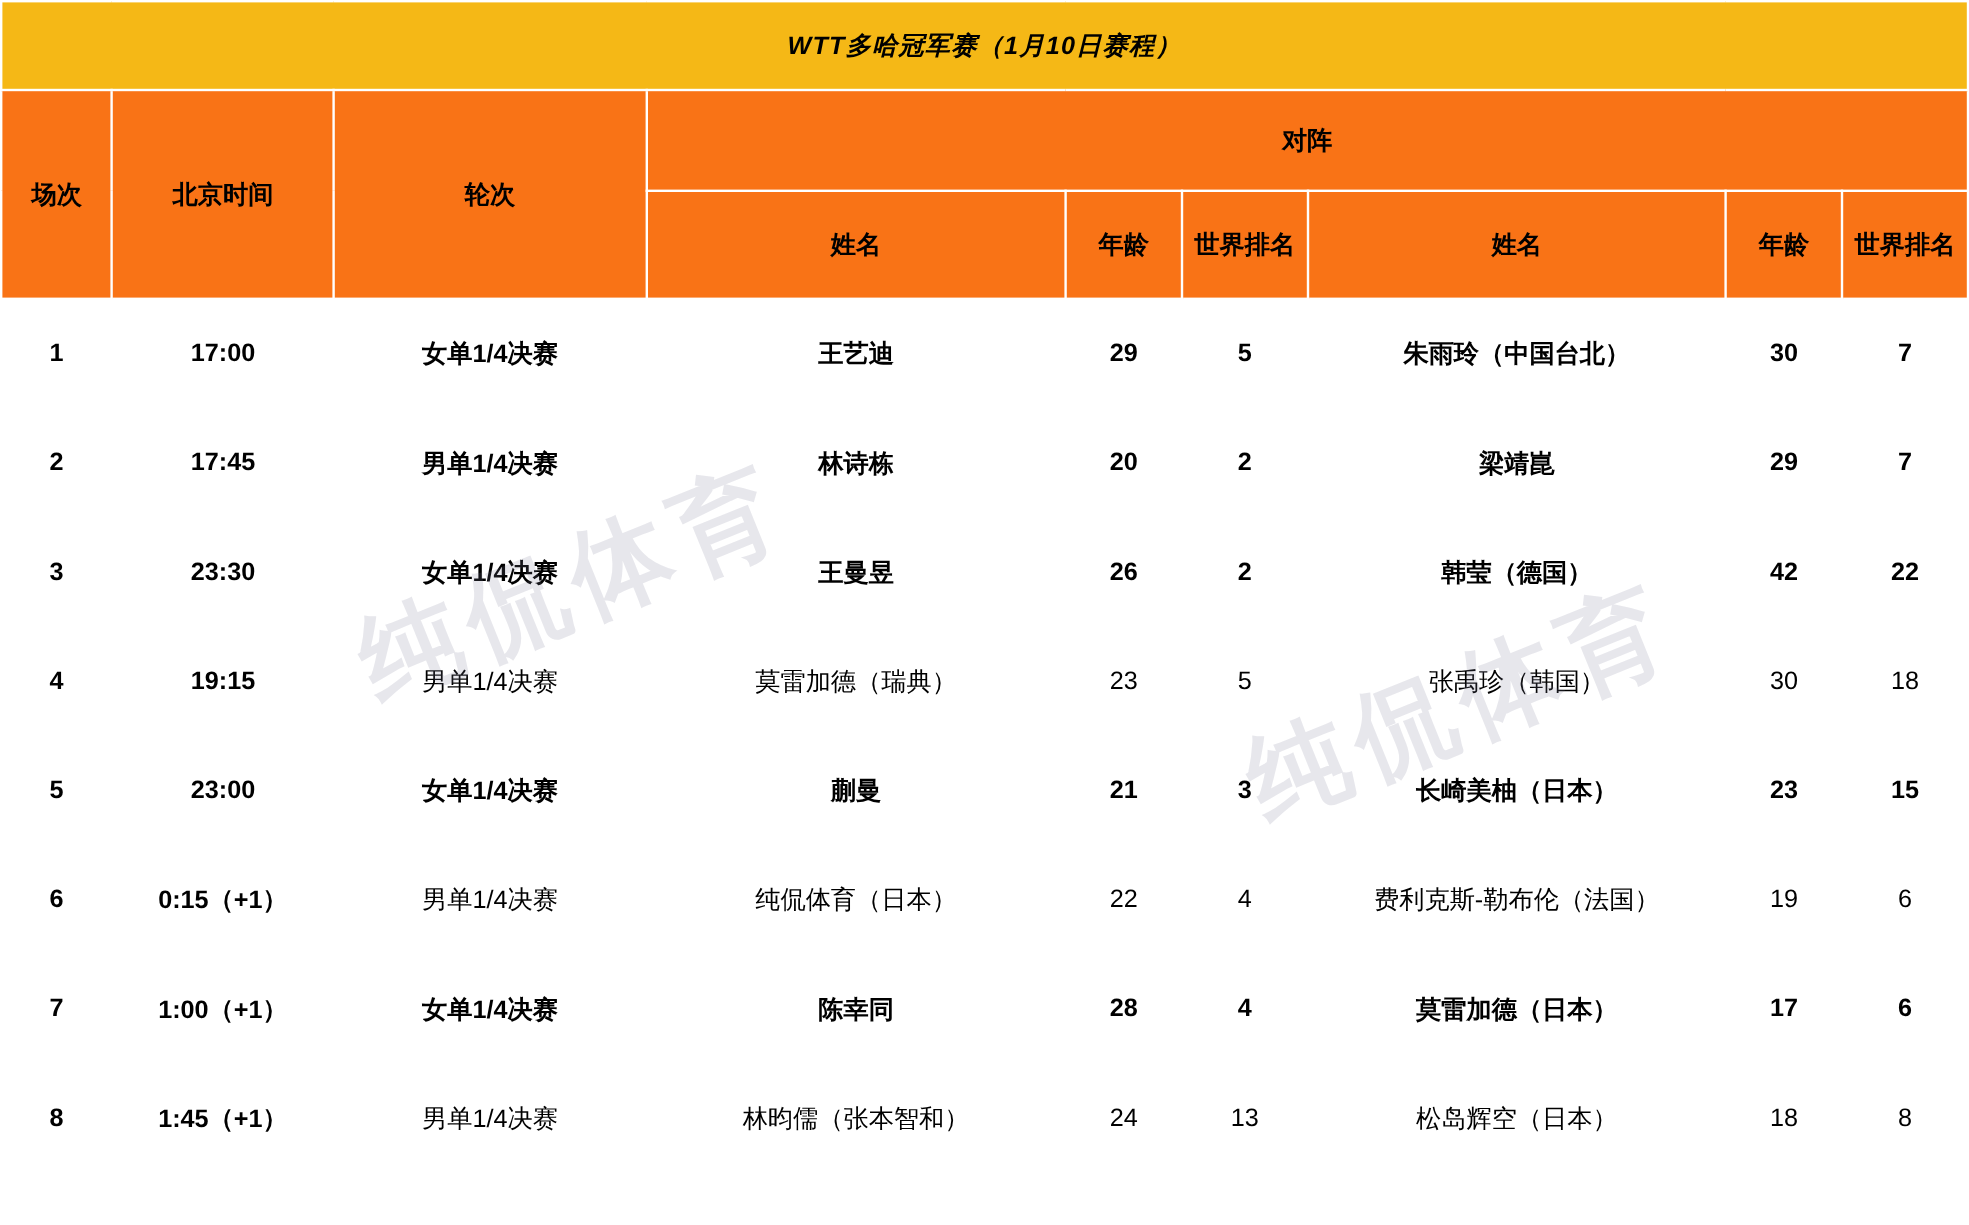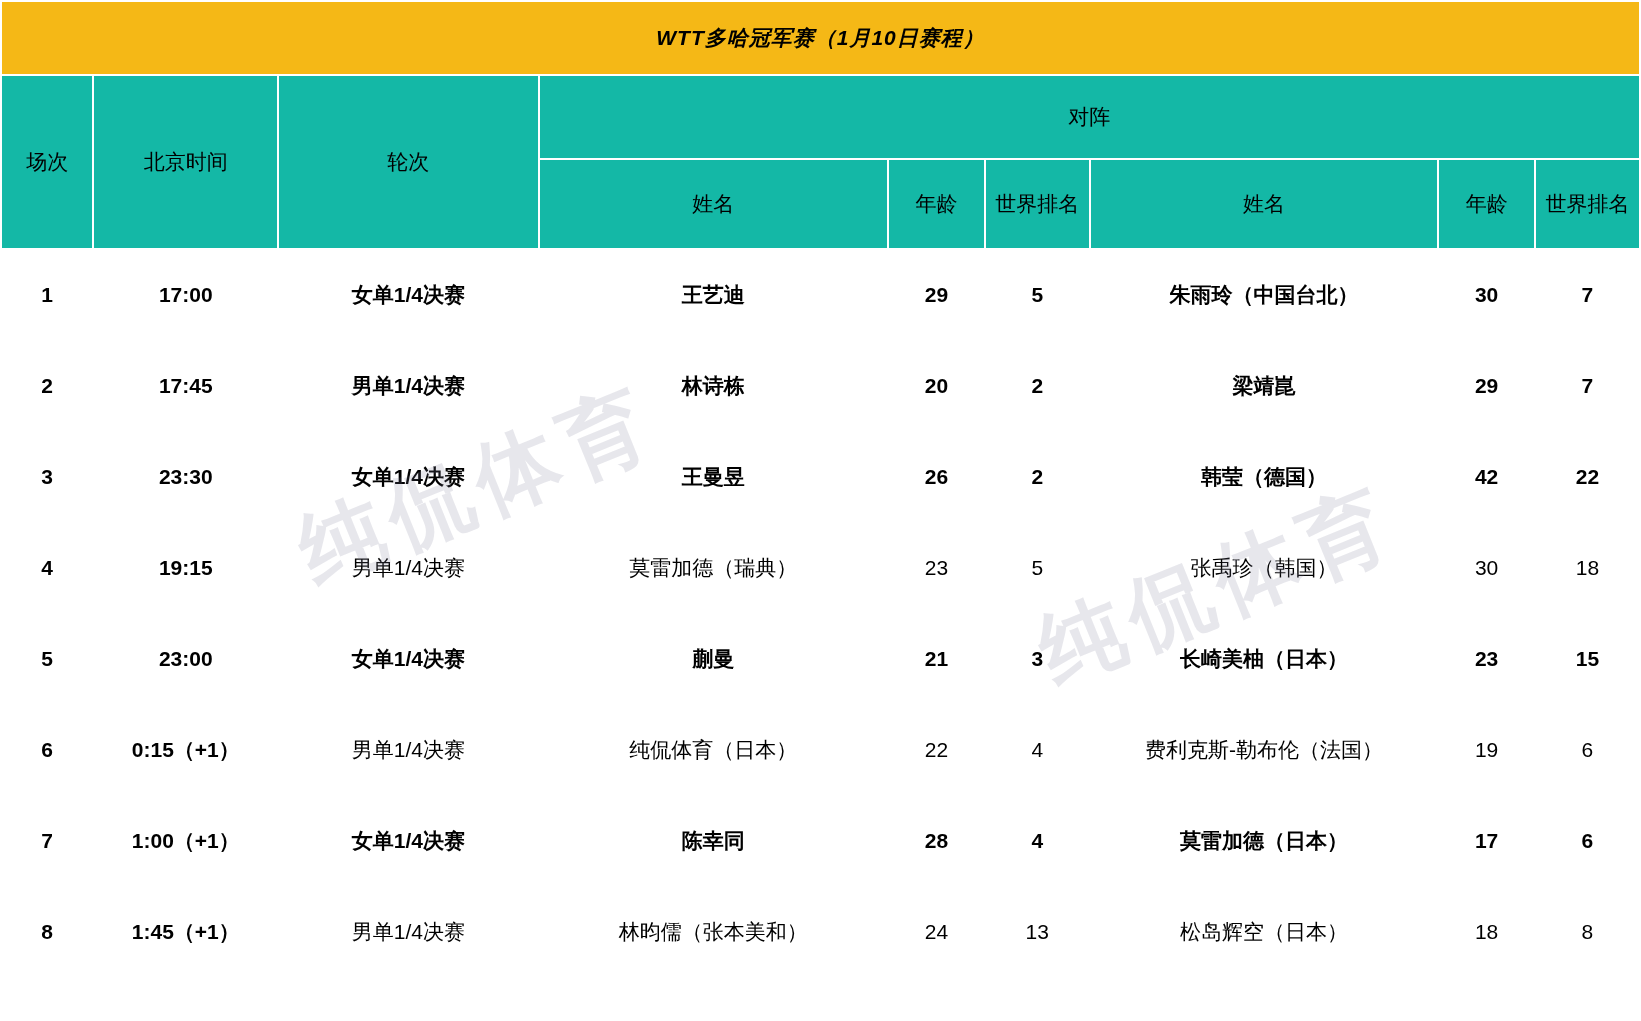--- a/index.html
+++ b/index.html
@@ -40,22 +40,22 @@
   .title-cell {
     background: #f5b816;
     height: 72px;
     font-size: 27px;
     font-weight: bold;
     letter-spacing: 1px;
     font-style: italic;
   }
 
   .hdr {
-    background: #14b8a6;
-    font-weight: normal;
+    background: #f97316;
+    font-weight: bold;
     font-size: 21px;
     margin-top: 12px;
   }
 
   .hdr-tall {
     height: 172px;
   }
 
   .hdr-group {
     height: 82px;
@@ -230,21 +230,21 @@
           <td class="num">28</td>
           <td class="num">4</td>
           <td class="name">莫雷加德（日本）</td>
           <td class="num">17</td>
           <td class="num">6</td>
         </tr>
         <tr class="body-row plain-row">
           <td class="idx">8</td>
           <td class="time">1:45（+1）</td>
           <td class="round">男单1/4决赛</td>
-          <td class="name">林昀儒（张本美和）</td>
+          <td class="name">林昀儒（张本智和）</td>
           <td class="num">24</td>
           <td class="num">13</td>
           <td class="name">松岛辉空（日本）</td>
           <td class="num">18</td>
           <td class="num">8</td>
         </tr>
       </tbody>
   </table>
 
   <div class="watermark w1">纯侃体育</div>

